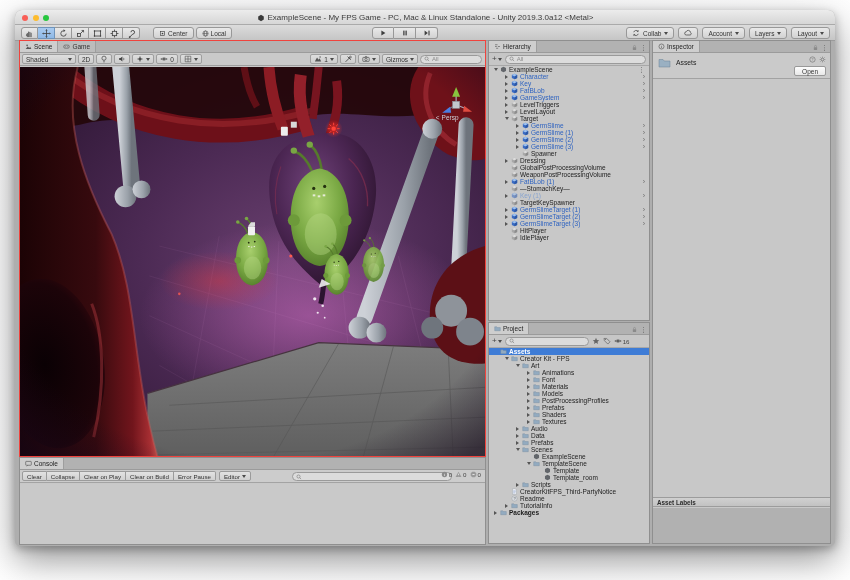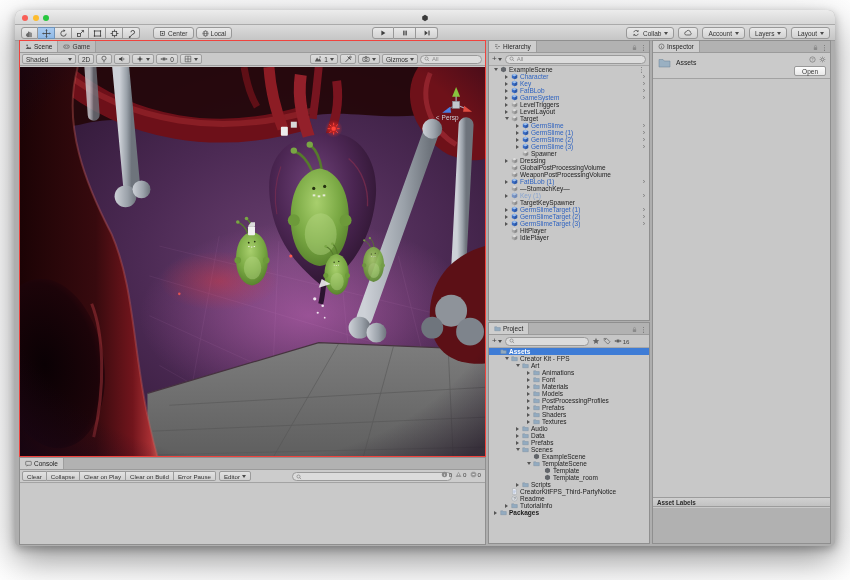--- a/index.html
+++ b/index.html
@@ -107,20 +107,21 @@
         <div class="light r"></div>
         <div class="light y"></div>
         <div class="light g"></div>
       </div>
       <div class="title">
         <span style="display: inline-flex; align-items: center;">
             <svg viewBox="0 0 10 10" width="100%" height="100%">
               <path d="M5,1 L8.5,3 V7 L5,9 L1.5,7 V3 Z" fill="#3a3a3a"></path>
             </svg>
           </span>
+        <span>ExampleScene - My FPS Game - PC, Mac &amp; Linux Standalone - Unity 2019.3.0a12 &lt;Metal&gt;</span>
       </div>
     </div>
 
     <div class="tbar">
       <div class="toolgrp" id="toolgrp">
           <div class="tbtn">
             <svg viewBox="0 0 10 10" width="100%" height="100%">
               <path d="M2.6,9 V4.4 M4,9 V2.9 M5.4,9 V3.3 M6.8,9 V4.2 M2.6,6.6 C1.6,5.6 1.1,6.6 1.9,7.6" fill="none" stroke="#3f3f3f" stroke-width=".9"></path>
             </svg>
           </div>

